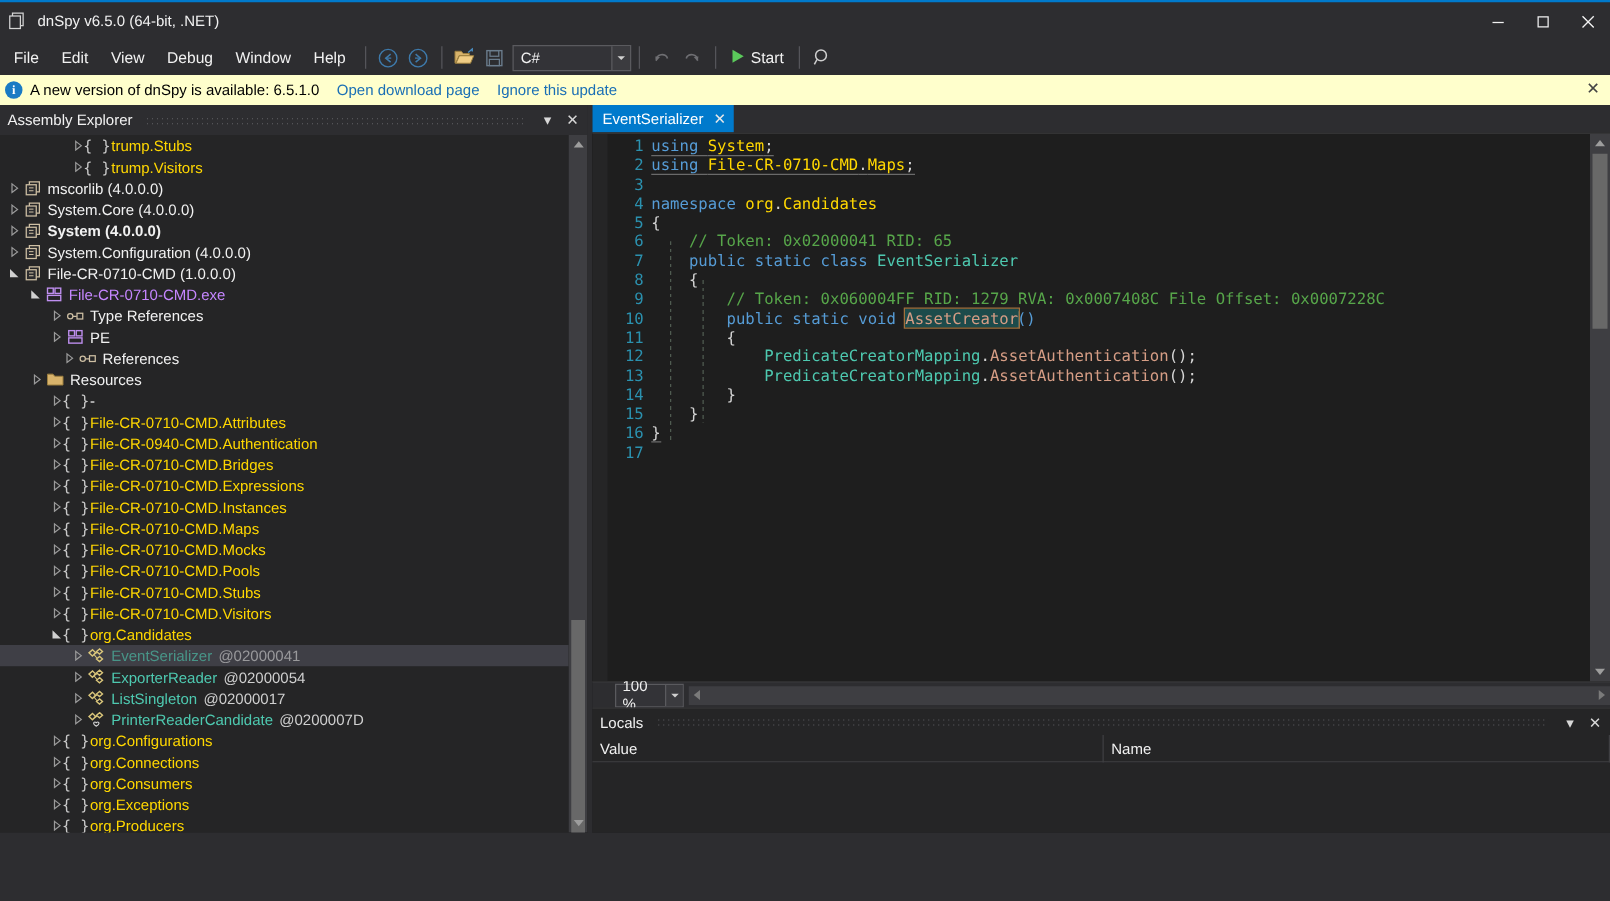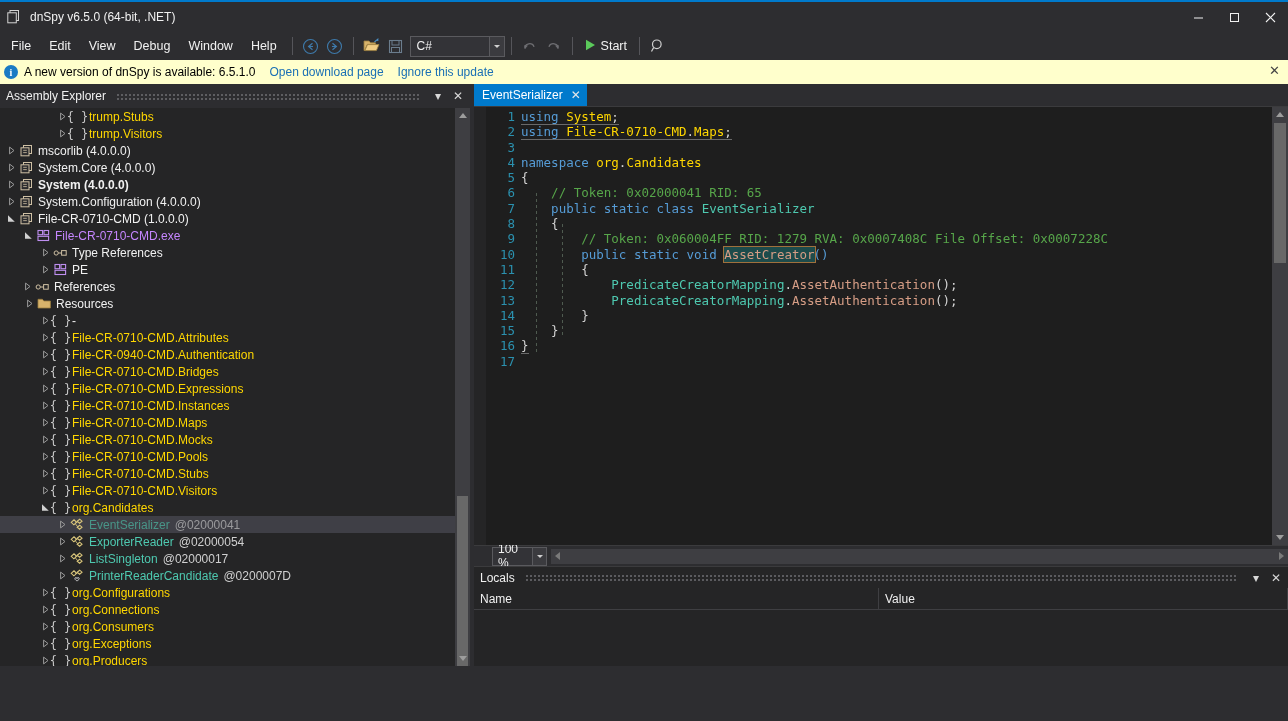--- a/index.html
+++ b/index.html
@@ -463,21 +463,21 @@
               </span>
               <span class="ticon">
                 <svg width="15" height="13" viewBox="0 0 15 13">
                   <rect x="2" y="1.5" width="4.6" height="4.2" fill="none" stroke="#bf8ff0" stroke-width="1.1"></rect>
                   <rect x="8" y="1.5" width="4.6" height="4.2" fill="none" stroke="#bf8ff0" stroke-width="1.1"></rect>
                   <rect x="2" y="7.3" width="10.6" height="4.2" fill="none" stroke="#bf8ff0" stroke-width="1.1"></rect>
                 </svg>
               </span>
               <span class="tlabel c-plain">PE</span>
             </div>
-            <div class="trow" style="padding-left: 20px;">
+            <div class="trow" style="padding-left: 48px;">
               <span class="expander">
                 <svg width="9" height="9" viewBox="0 0 9 9">
                   <path d="M2.6 1.1 L7 4.5 L2.6 7.9 Z" fill="none" stroke="#9a9a9a" stroke-width="1"></path>
                 </svg>
               </span>
               <span class="ticon">
                 <svg width="16" height="12" viewBox="0 0 16 12">
                   <circle cx="3.2" cy="6" r="2.1" fill="none" stroke="#cfc0a4" stroke-width="1"></circle>
                   <path d="M5.4 6 L8.4 6" stroke="#cfc0a4" stroke-width="1"></path>
                   <rect x="8.6" y="3.6" width="4.6" height="4.6" fill="none" stroke="#cfc0a4" stroke-width="1"></rect>
@@ -828,22 +828,22 @@
 
       <div class="locals">
         <div class="panel-head" style="background:#252526;">
           <span>Locals</span>
           <span class="dots"></span>
           <span class="hdr-btn">▾</span>
           <span class="hdr-btn">✕</span>
         </div>
         <div class="locals-grid">
           <div class="lgrid-head">
+            <div class="col" style="flex:1;">Value</div>
             <div class="col" style="width:405px;">Name</div>
-            <div class="col" style="flex:1;">Value</div>
           </div>
           <div class="lgrid-body"></div>
         </div>
       </div>
 
     </div>
   </div>
 </div>
 
 </body></html>

